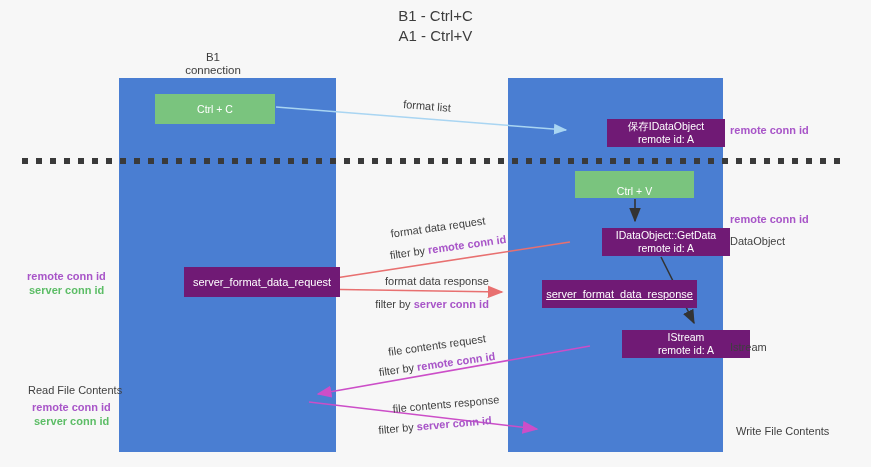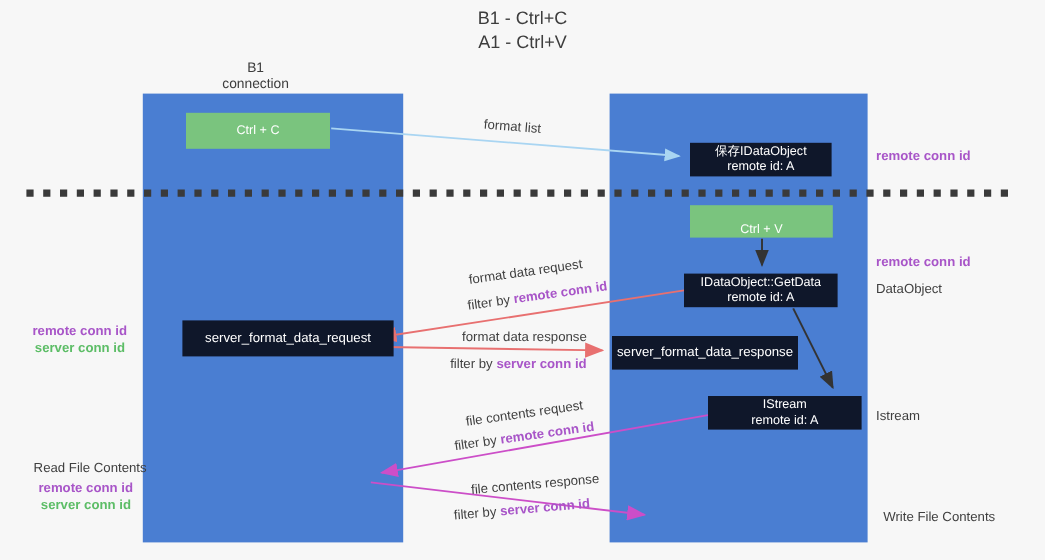--- a/index.html
+++ b/index.html
@@ -17,21 +17,21 @@
   .lifeline{
     position:absolute;top:78px;height:374px;background:#4a7ed2;z-index:1;
   }
   .svg-layer{position:absolute;left:0;top:0;z-index:2;pointer-events:none;}
   .node{
     position:absolute;z-index:3;display:flex;flex-direction:column;
     align-items:center;justify-content:center;color:#ffffff;text-align:center;
     font-size:10.5px;line-height:13px;
   }
   .node.green{background:#7ac47e;}
-  .node.orange{background:#0f172a;}
+  .node.orange{background:#701a75;margin-left:32px;}
   .alabel{
     position:absolute;z-index:4;white-space:nowrap;font-size:11px;color:#3f3f3f;
     transform:translate(-50%,-50%);
   }
   .rot-m8{transform:translate(-50%,-50%) rotate(-8deg);}
   .rot-m5{transform:translate(-50%,-50%) rotate(-5deg);}
   .rot-p5{transform:translate(-50%,-50%) rotate(4.5deg);}
   .side{
     position:absolute;z-index:4;white-space:nowrap;font-size:11px;color:#3f3f3f;line-height:14px;
   }
@@ -92,25 +92,25 @@
 
   <div class="node green" style="left:575px;top:171px;width:119px;height:27px;justify-content:flex-end;">
     <div>Ctrl + V</div>
   </div>
 
   <div class="node orange" style="left:570px;top:228px;width:128px;height:28px;">
     <div>IDataObject::GetData</div>
     <div>remote id: A</div>
   </div>
 
-  <div class="node orange" style="left:152px;top:267px;width:176px;height:30px;font-size:11px;">
+  <div class="node orange" style="left:152px;top:267px;width:156px;height:30px;font-size:11px;">
     <div>server_format_data_request</div>
   </div>
 
-  <div class="node orange" style="left:510px;top:280px;width:155px;height:28px;font-size:11px;">
+  <div class="node orange" style="left:510px;top:280px;width:155px;height:28px;font-size:11px;text-decoration:underline;">
     <div>server_format_data_response</div>
   </div>
 
   <div class="node orange" style="left:590px;top:330px;width:128px;height:28px;">
     <div>IStream</div>
     <div>remote id: A</div>
   </div>
 
 
 

